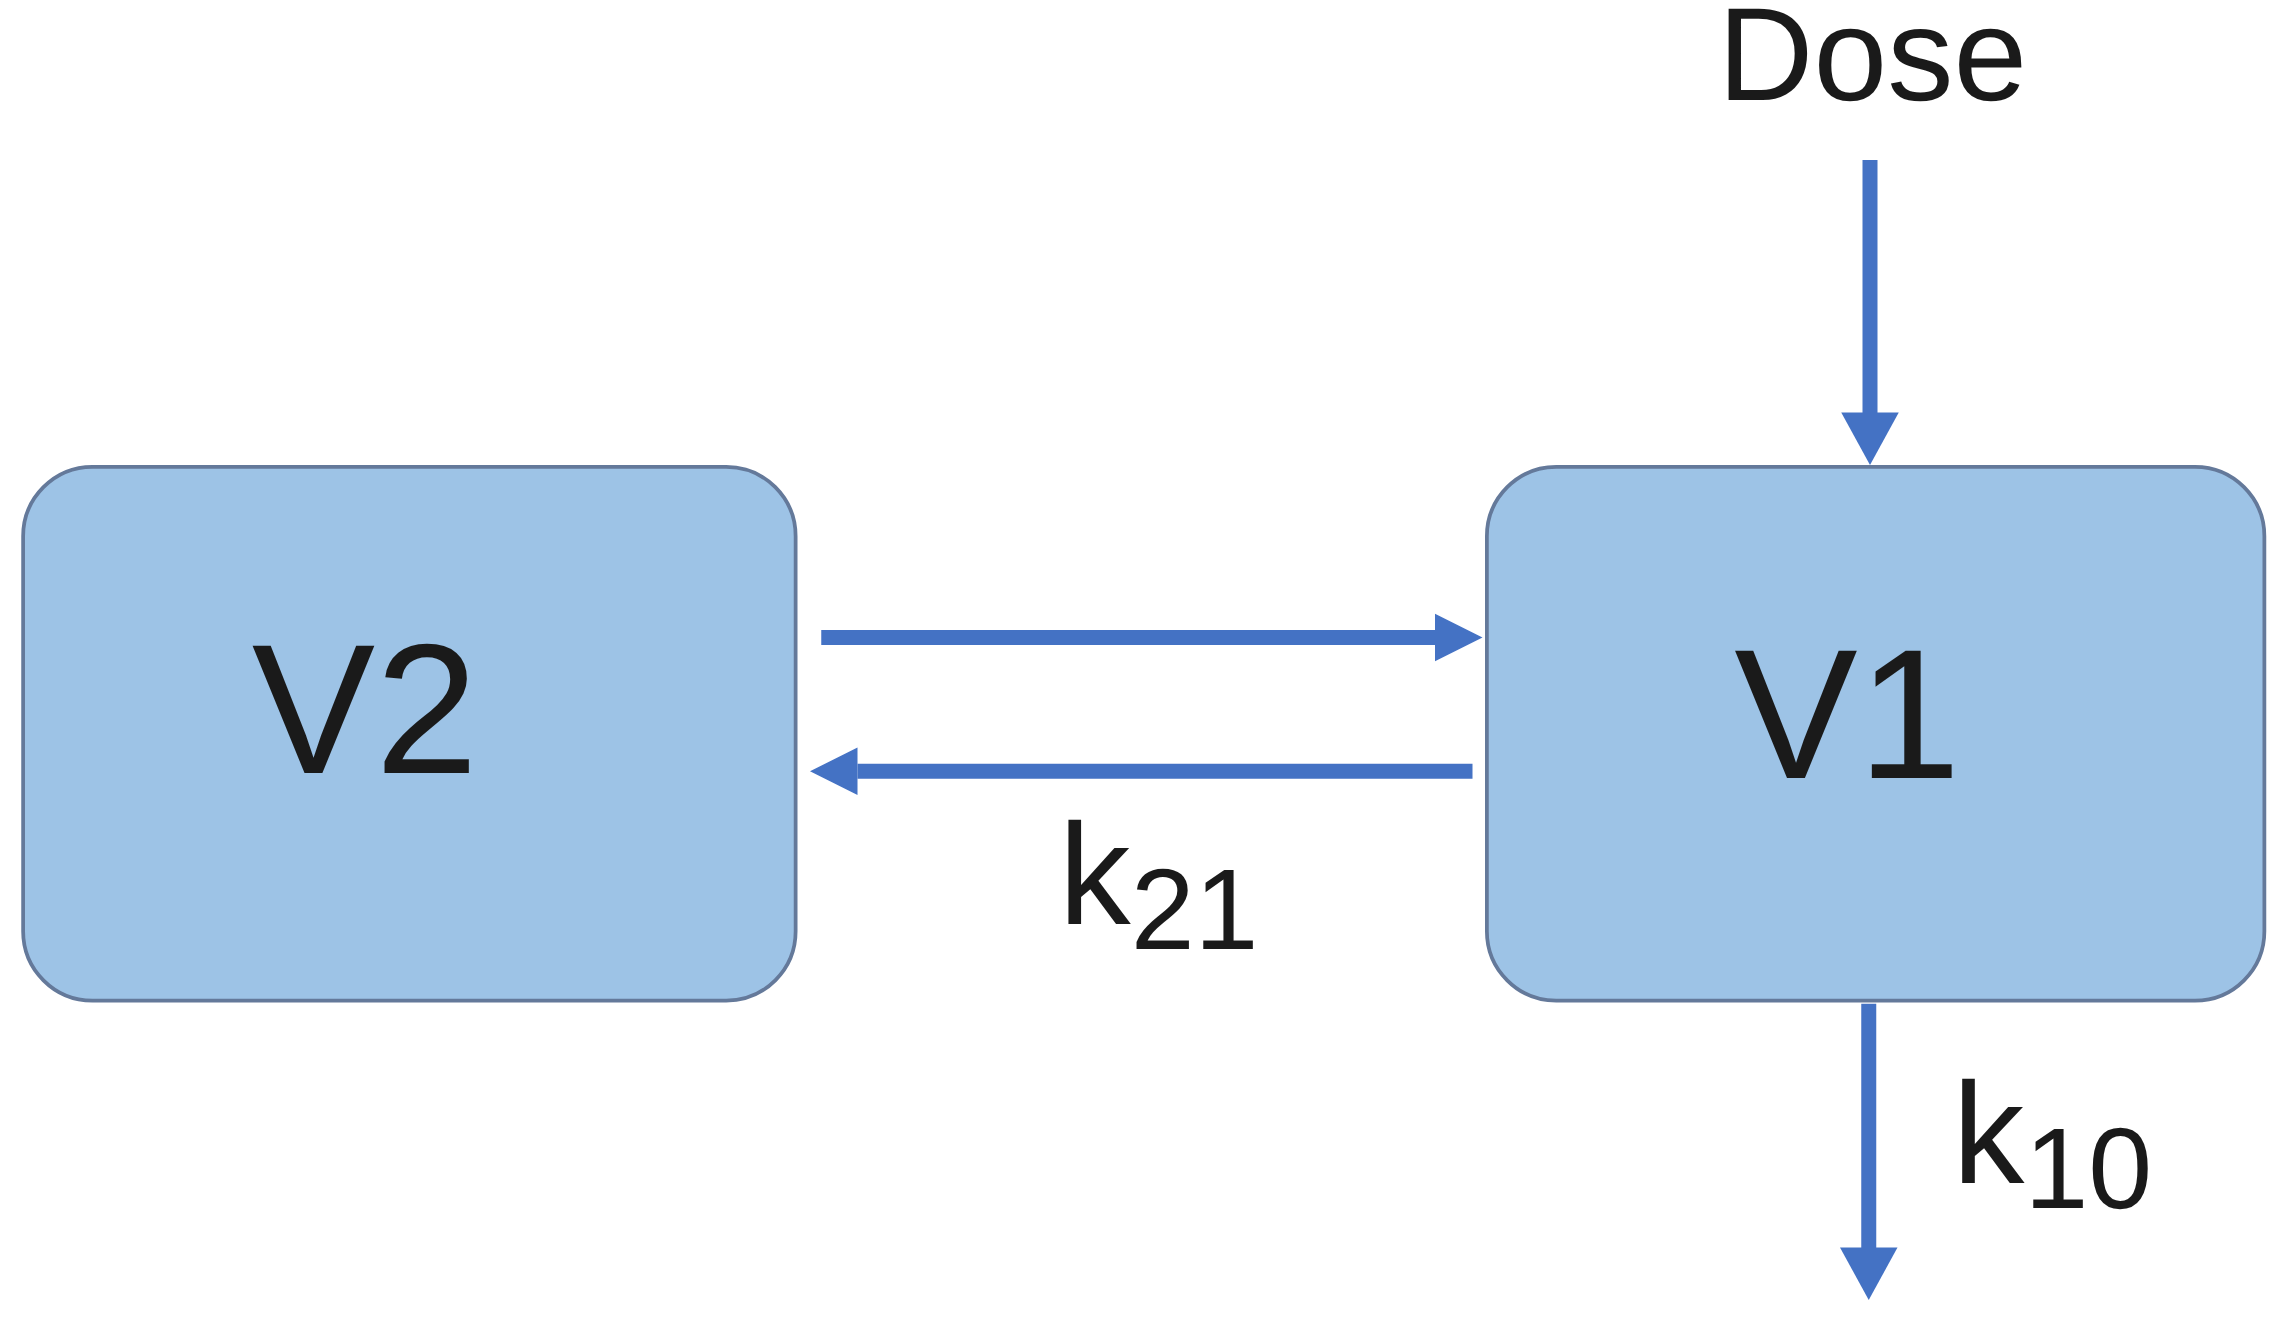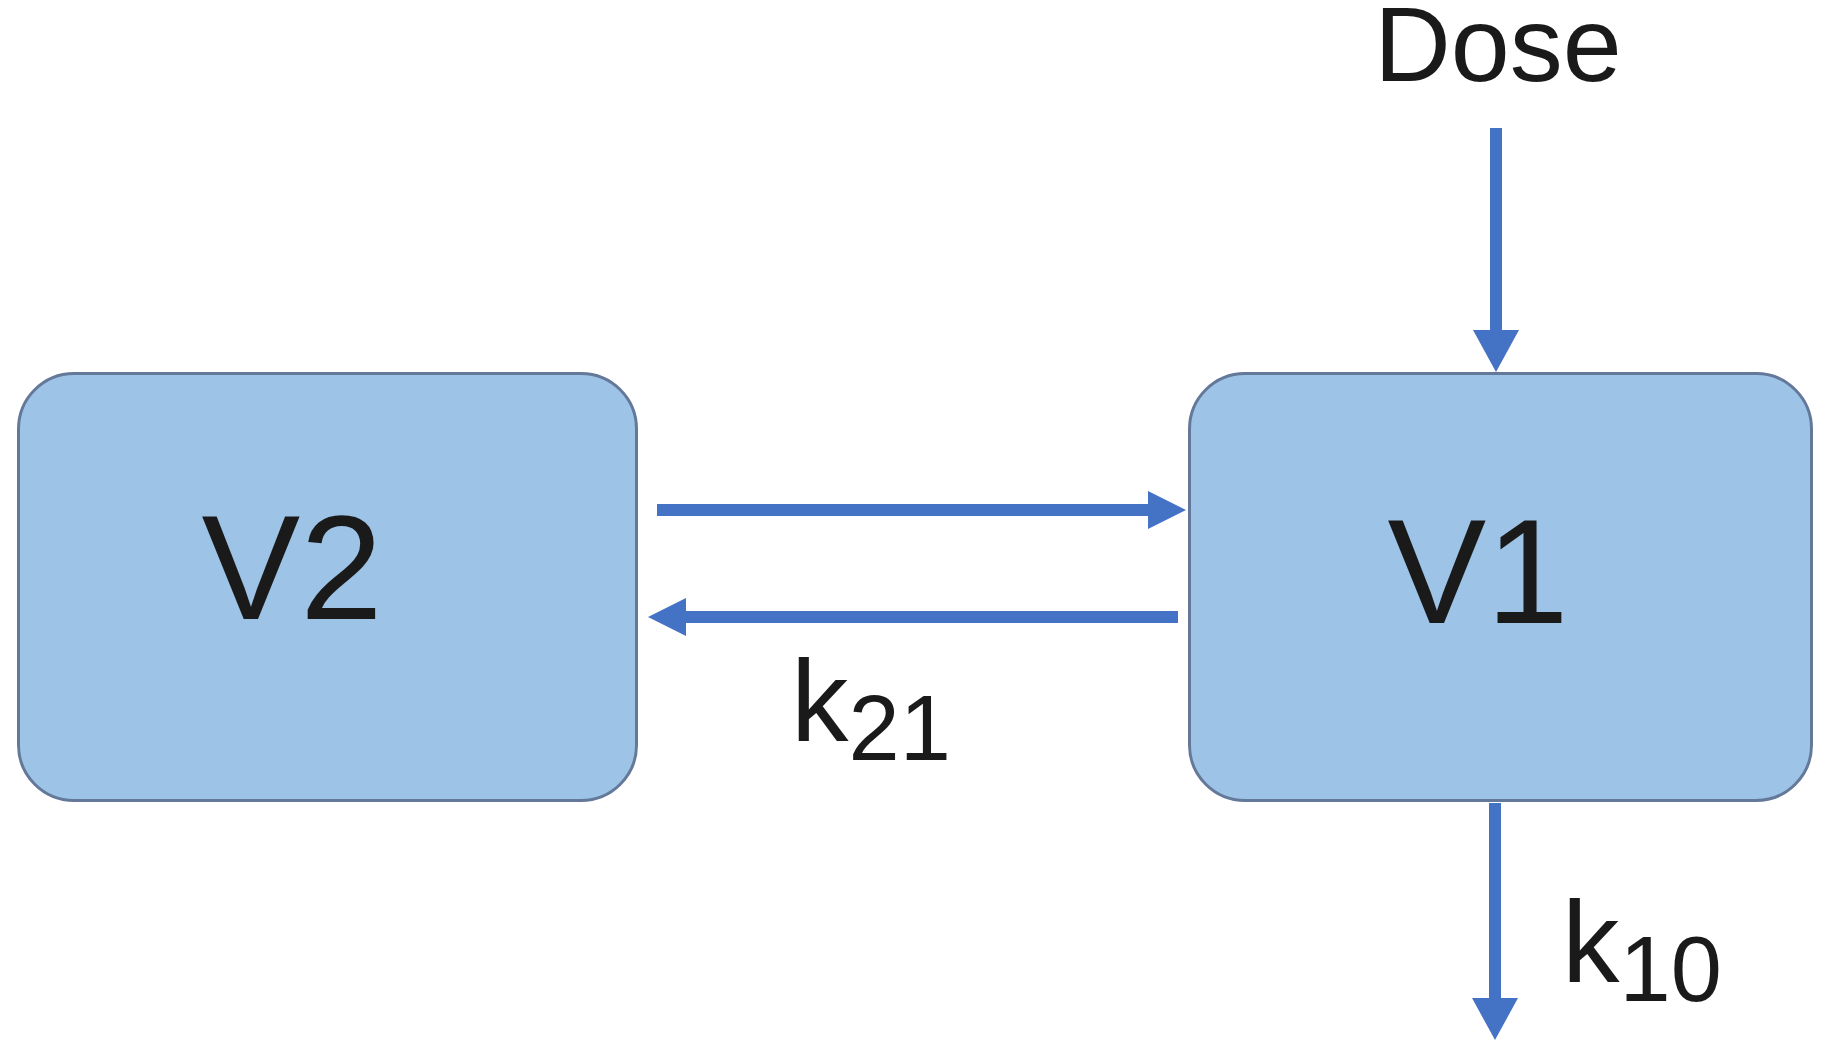--- a/index.html
+++ b/index.html
@@ -52,22 +52,22 @@
     line-height: 1;
     color: var(--text, #1a1a1a);
     white-space: nowrap;
   }
   .rate-label sub {
     font-size: 92px;
     line-height: 1;
     vertical-align: -20px;
   }
   .rate-label.k12 { left: 800px;  top: 351px; }
-  .rate-label.k21 { left: 791px;  top: 643px; }
-  .rate-label.k10 { left: 1562px; top: 850px; margin-top: 34px; }
+  .rate-label.k21 { left: 847px;  top: 643px; }
+  .rate-label.k10 { left: 1562px; top: 850px; }
   svg.arrows {
     position: absolute;
     left: 0; top: 0;
     width: 1833px;
     height: 1058px;
   }
   svg.arrows line    { stroke: var(--arrow, #4472c4); stroke-width: 12px; }
   svg.arrows polygon { fill: var(--arrow, #4472c4); }
 </style>
 </head>

